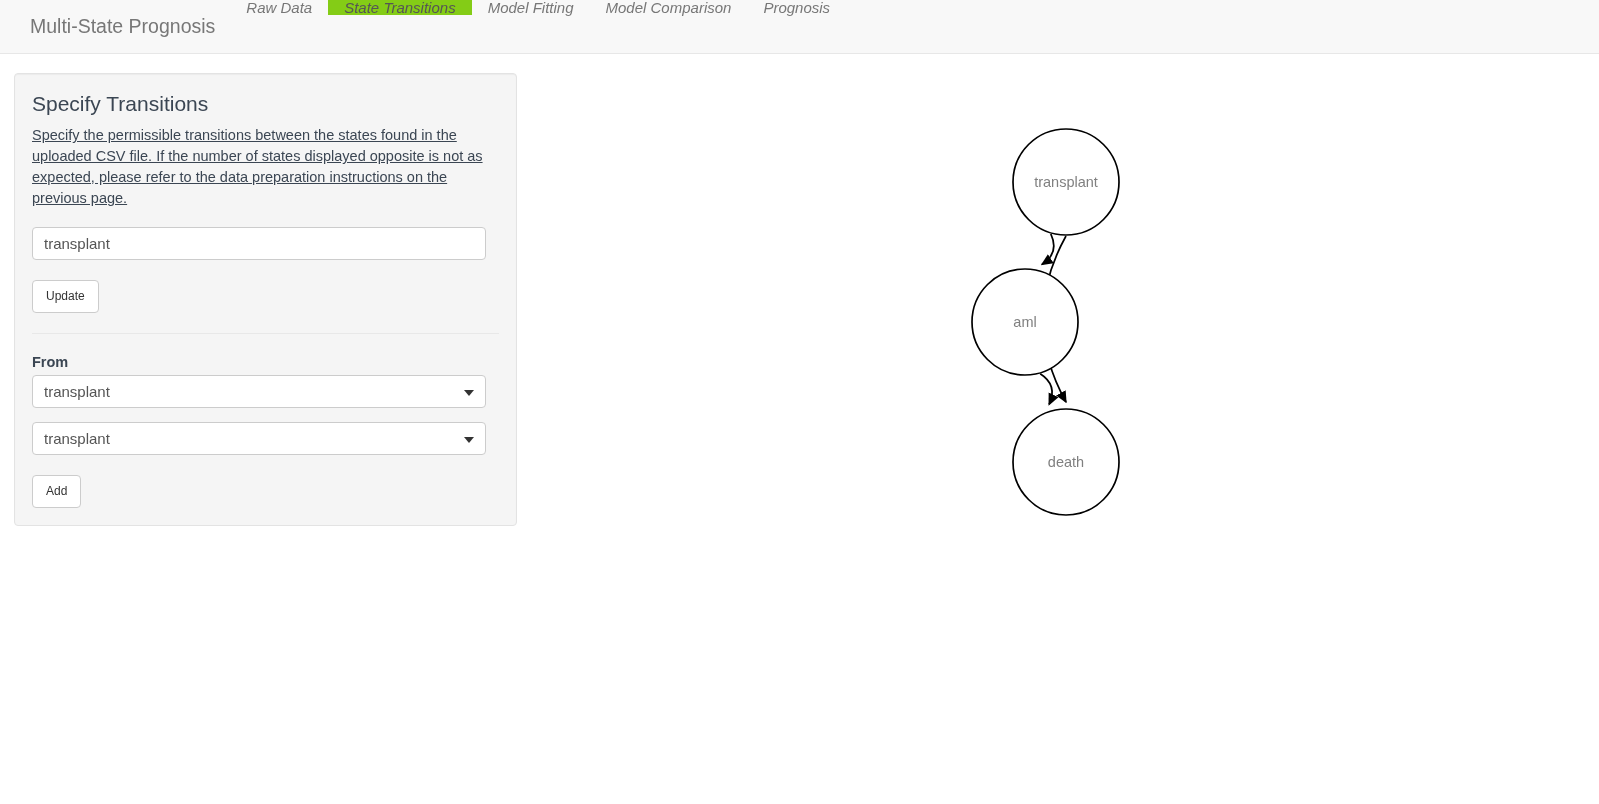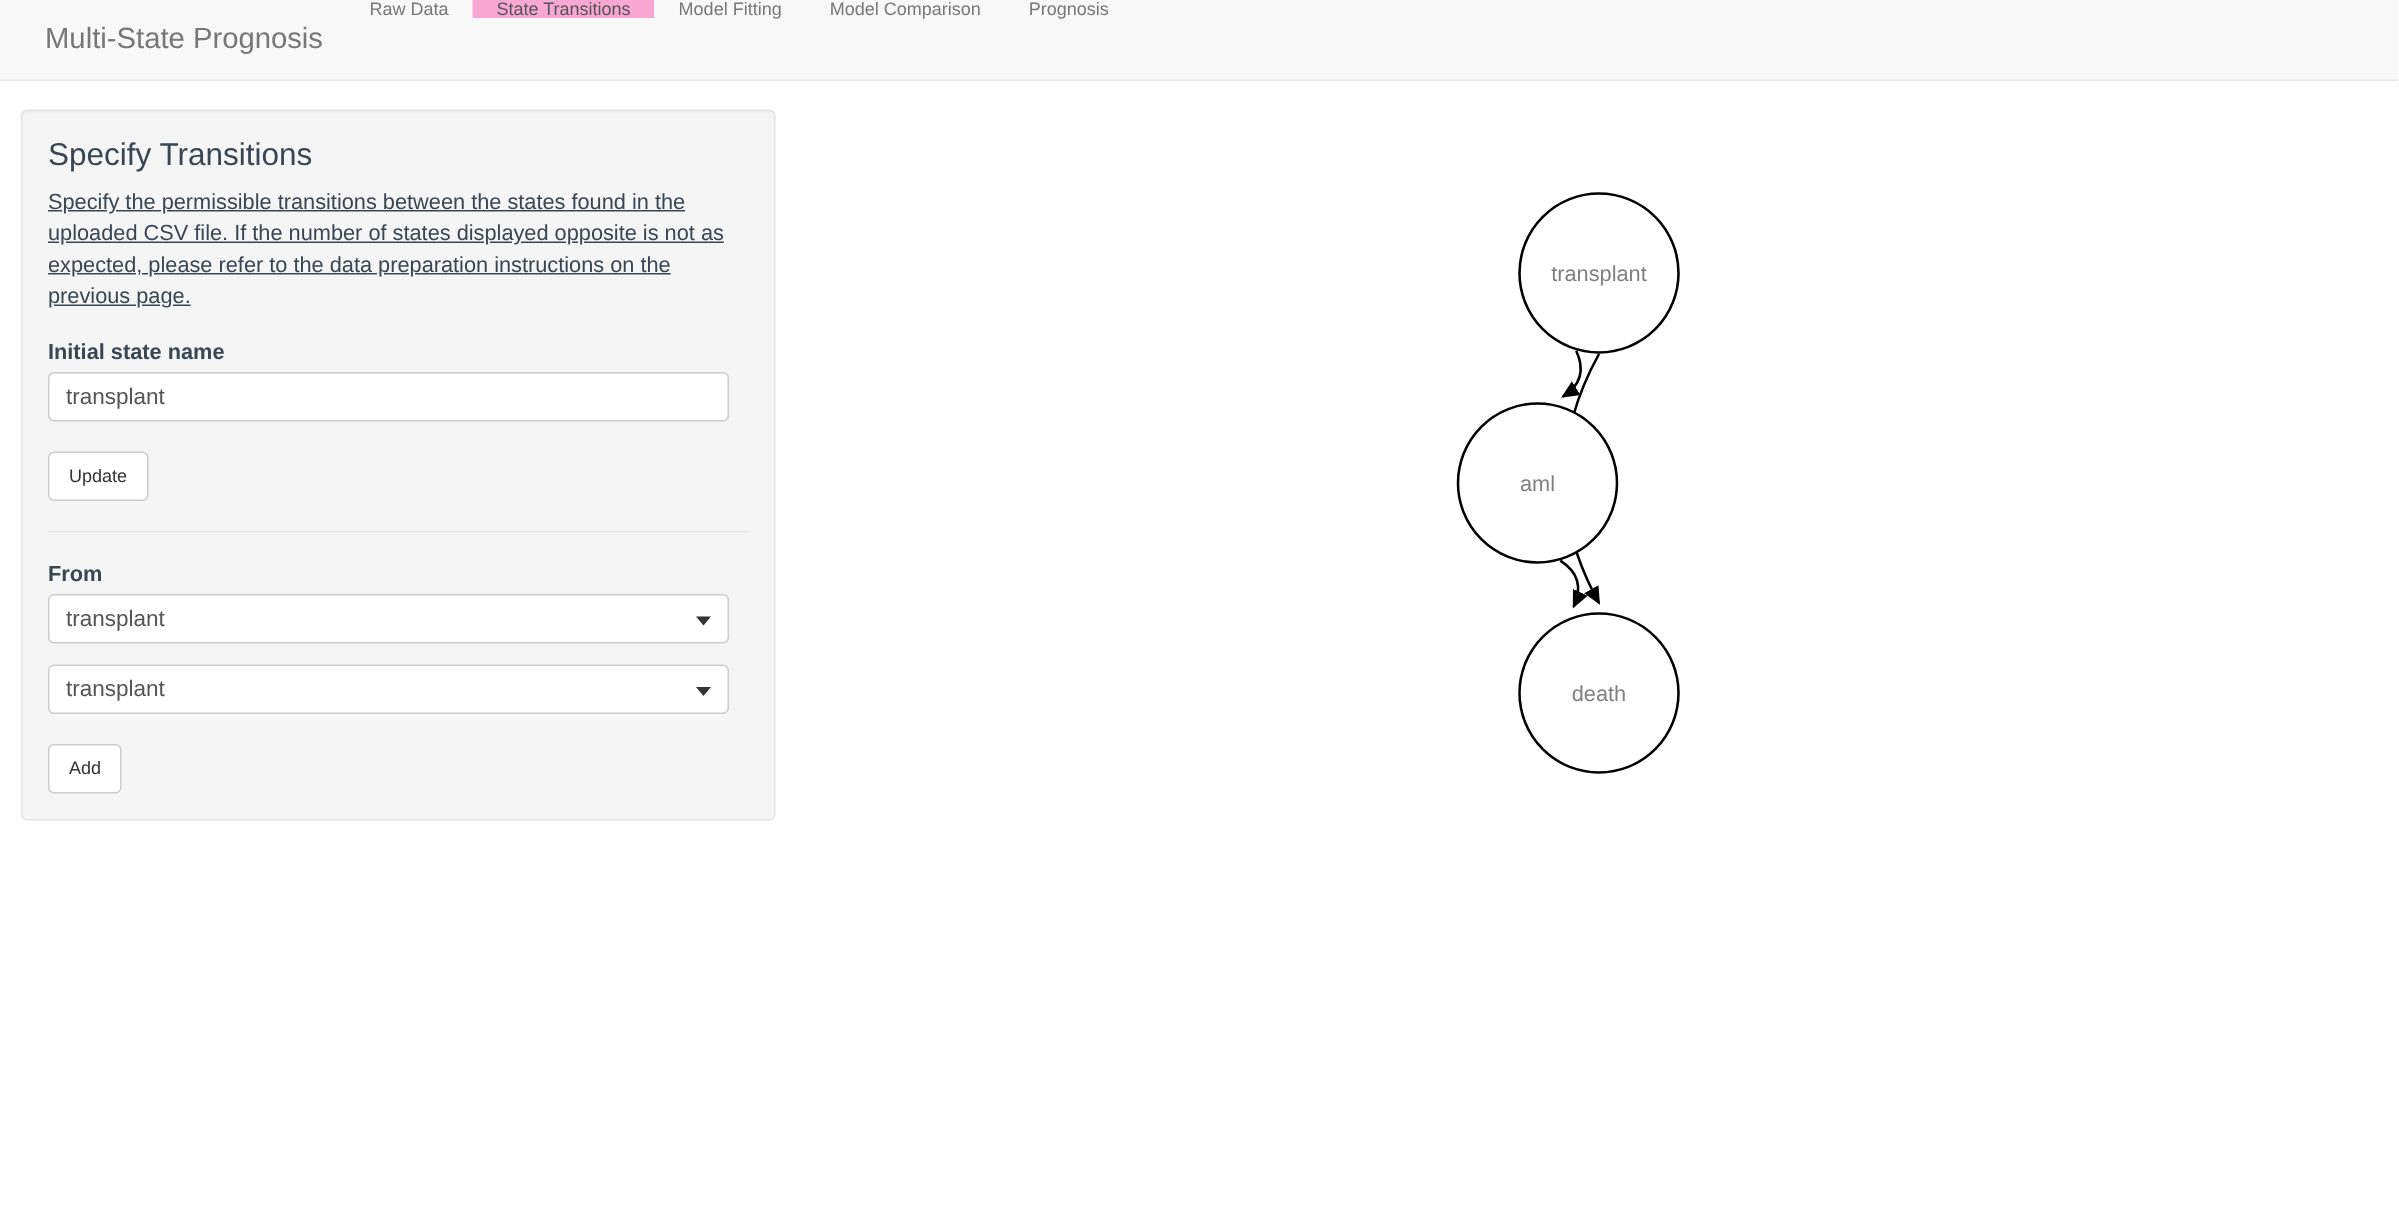--- a/index.html
+++ b/index.html
@@ -38,29 +38,30 @@
     display: flex;
     align-items: stretch;
     list-style: none;
     margin: 0;
     padding: 0;
   }
   .nav-item {
     display: flex;
     align-items: center;
     padding: 0 16px;
-    font-size: 12px;
+    font-size: 15px;
     color: #777777;
     white-space: nowrap;
     cursor: pointer;
     text-decoration: none;
     line-height: 1;
+    font-style: italic;
   }
   .nav-item.active {
-    background: #f9a8d4;
+    background: #84cc16;
     color: #555555;
   }
 
   
   .page {
     position: relative;
     width: 1599px;
     height: 750px;
   }
 
@@ -207,21 +208,20 @@
 </div>
 
 <div class="page">
 
   <div class="panel">
 
     <h3 class="panel-title">Specify Transitions</h3>
 
     <p class="panel-desc">Specify the permissible transitions between the states found in the uploaded CSV file. If the number of states displayed opposite is not as expected, please refer to the data preparation instructions on the previous page.</p>
 
-    <label class="field-label">Initial state name</label>
     <input class="form-control" type="text" value="transplant" style="">
 
     <div class="spacer-20"></div>
 
     <button class="btn">Update</button>
 
     <hr class="divider">
 
     <label class="field-label">From</label>
     <div class="select-wrap">

